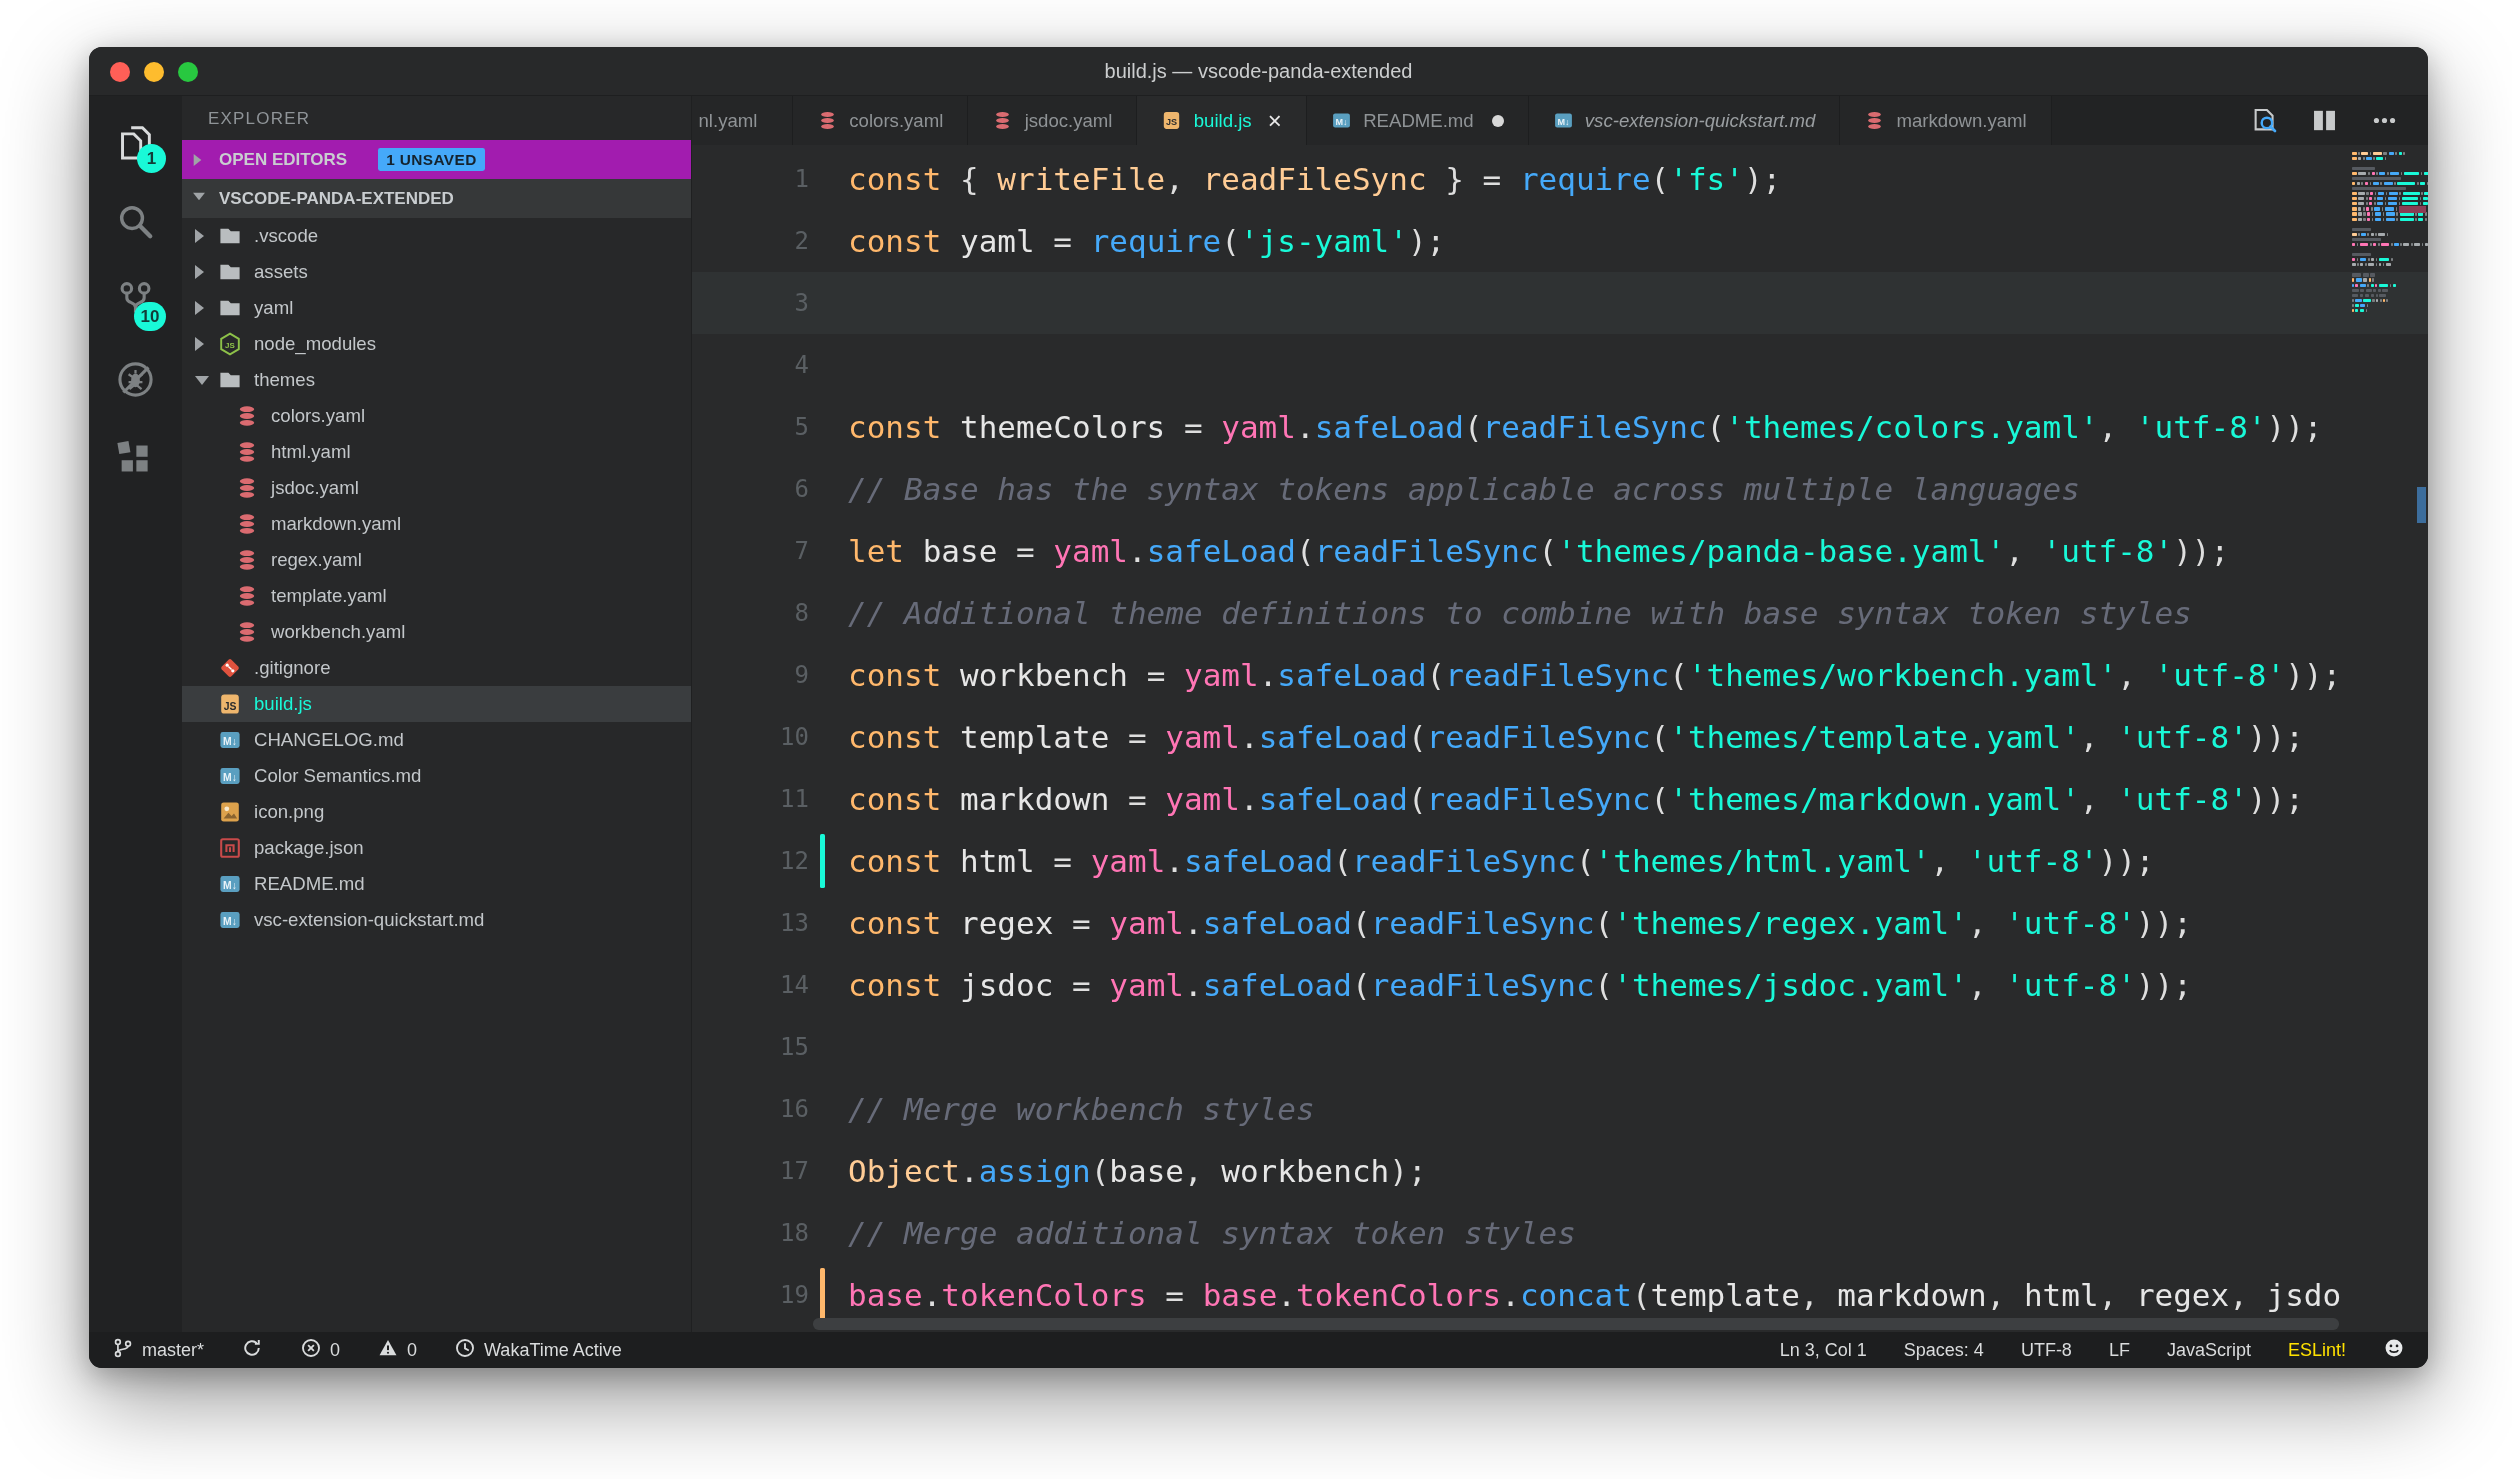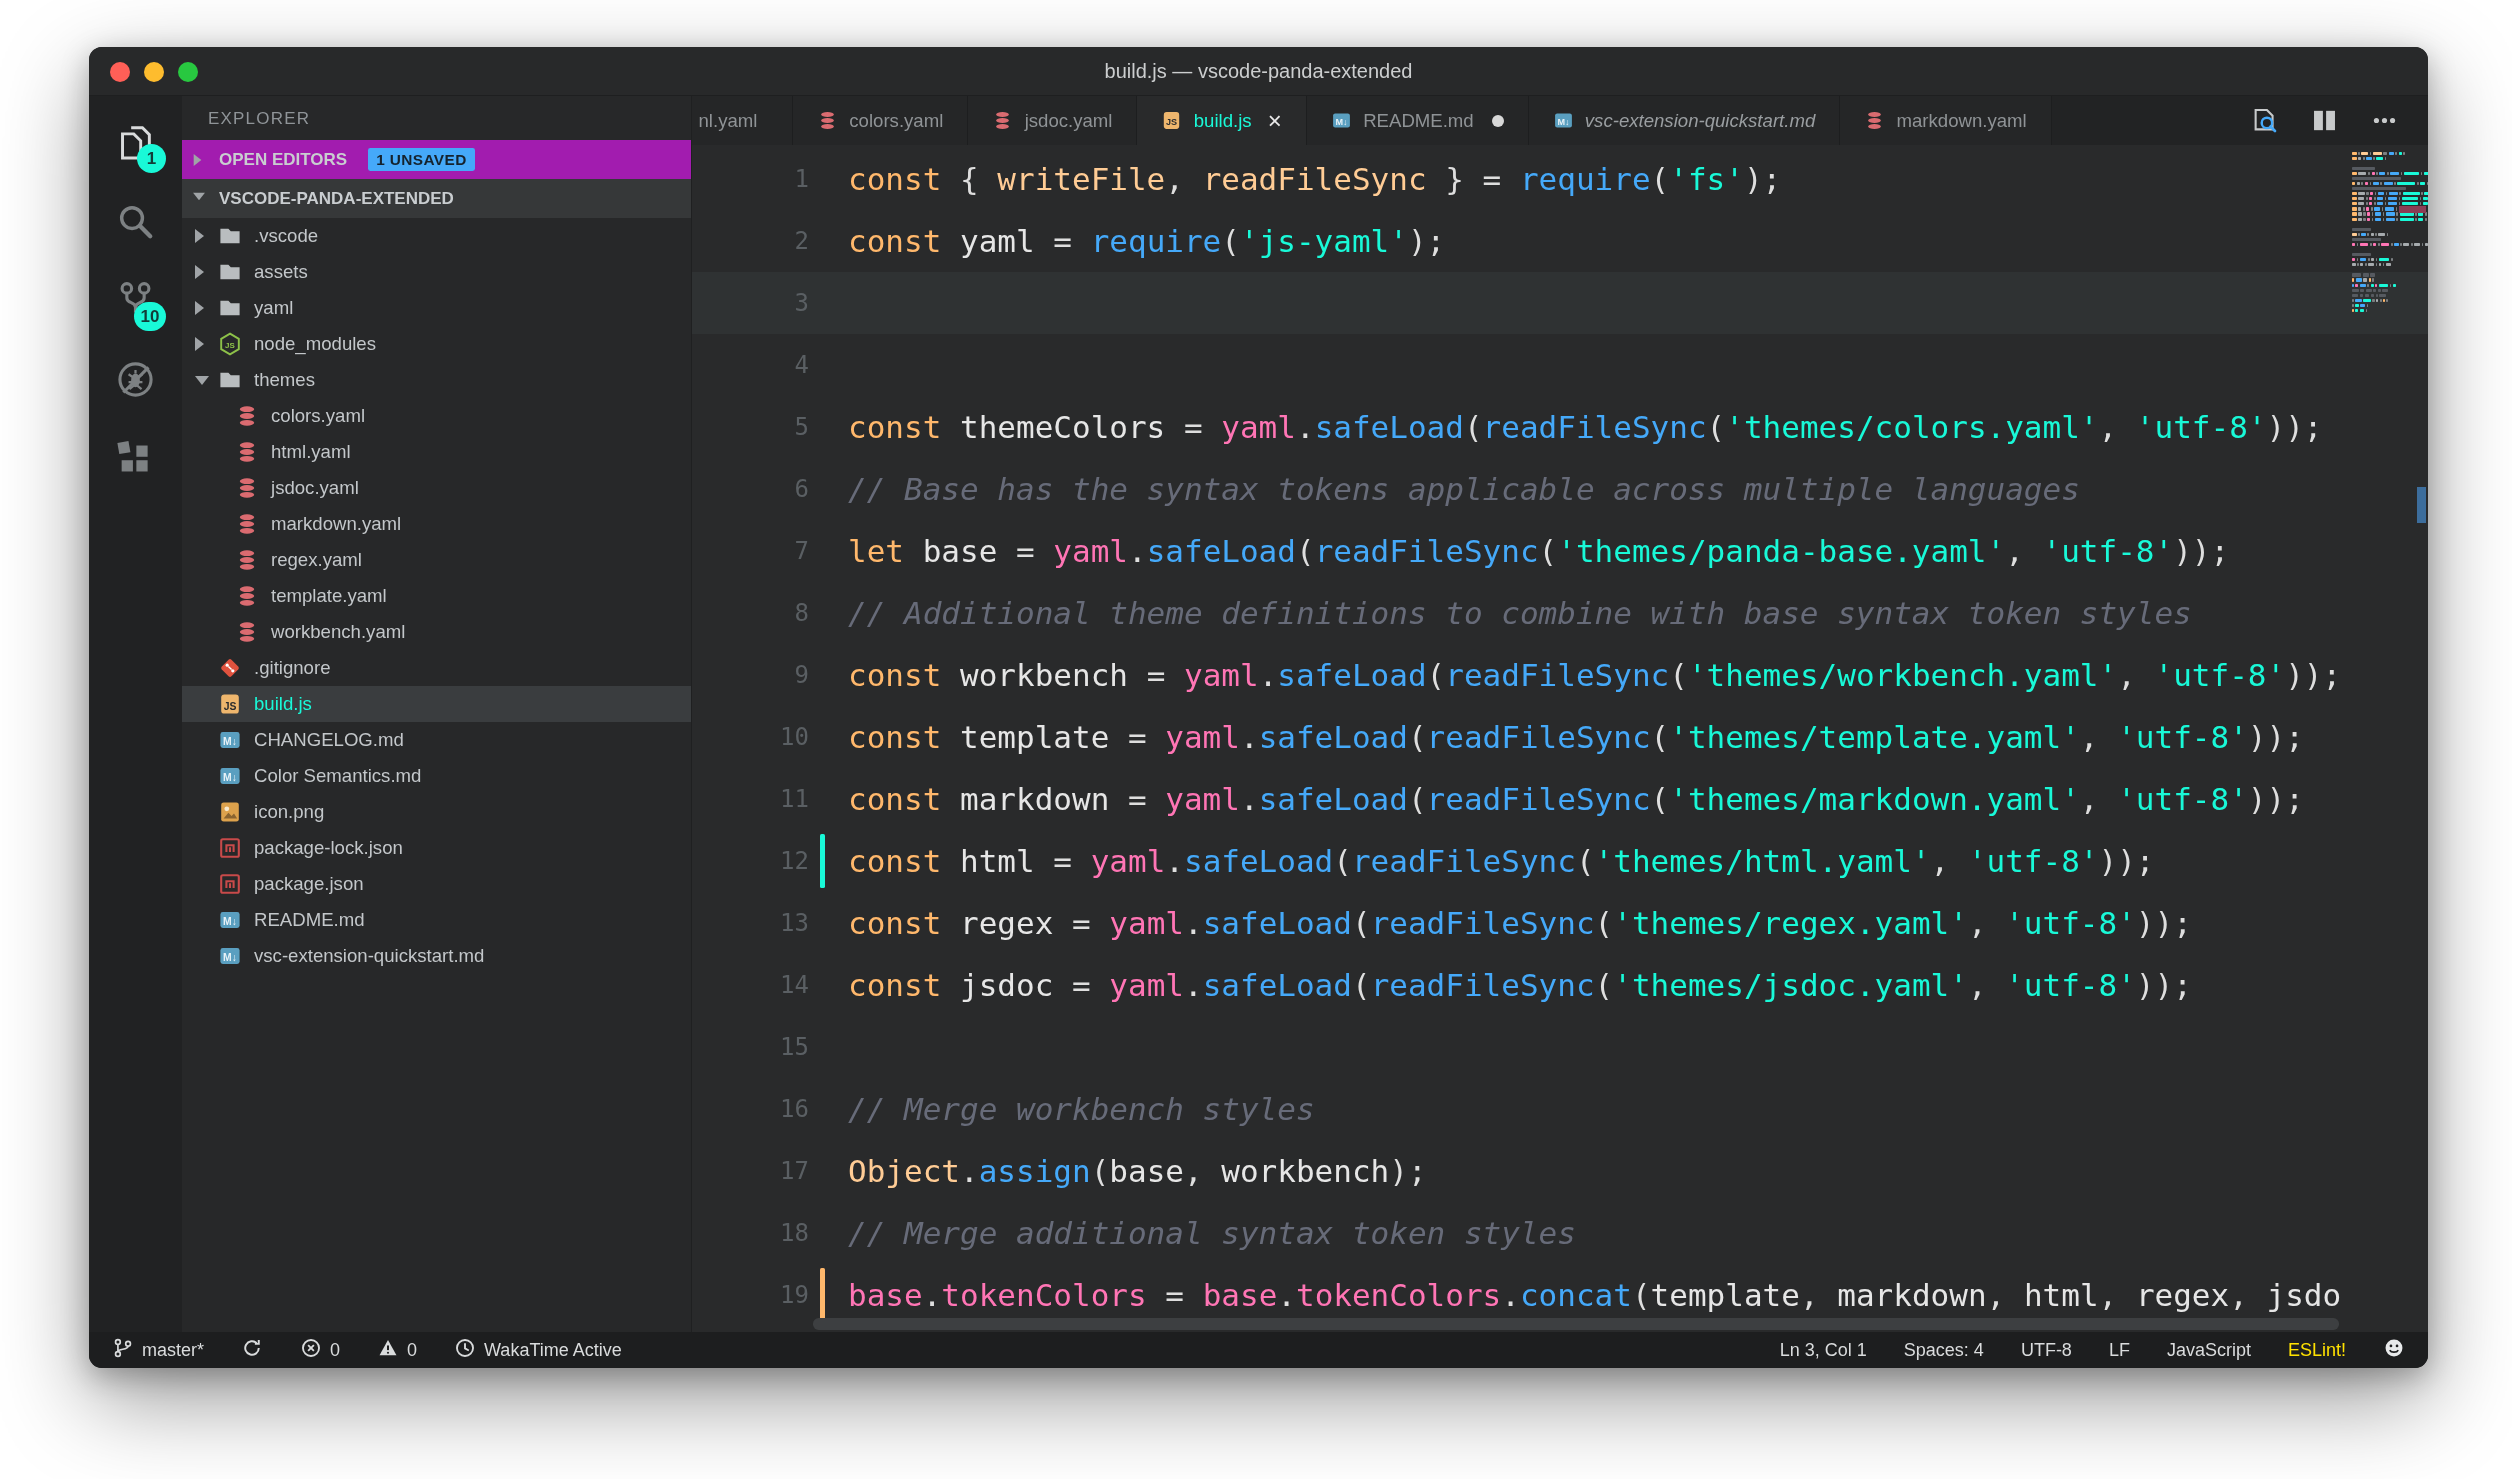--- a/index.html
+++ b/index.html
@@ -24,21 +24,21 @@
                border-radius:16px; min-width:29px; height:29px; padding:0 6.5px; font-size:17px; font-weight:bold;
                display:flex; align-items:center; justify-content:center; }
   
   .sidebar { width:510px; flex:none; background:#272829; border-right:0.8px solid #1f2021;
              display:flex; flex-direction:column; color:#c3c7ca; }
   .sb-title { height:44px; line-height:45px; padding-left:26px; font-size:17px; letter-spacing:1.2px; color:#8f9498; }
   .sb-section { height:39px; flex:none; display:flex; align-items:center; padding-left:13px;
                 font-weight:bold; font-size:17px; color:#c9cdd0; position:relative; }
   .sb-open { background:#a21caf; }
   .sb-project { background:#363839; }
-  .badge-unsaved { margin-left:21px; background:#45A9F9; color:#15232e; font-size:15.4px; font-weight:bold;
+  .badge-unsaved { margin-left:31px; background:#45A9F9; color:#15232e; font-size:15.4px; font-weight:bold;
                    padding:3.2px 8px 2.4px; border-radius:2.4px; letter-spacing:0.4px; }
   .tree { flex:1; overflow:hidden; }
   .row { height:36px; display:flex; align-items:center; position:relative; }
   .row.selected { background:#3a3d3f; }
   .row.selected .flabel { color:#19F9D8; }
   .arr { position:absolute; }
   .arr-r { width:0;height:0;border-top:7.3px solid transparent;border-bottom:7.3px solid transparent;border-left:9px solid #a0a4a7; }
   .arr-d { width:0;height:0;border-left:7.3px solid transparent;border-right:7.3px solid transparent;border-top:9px solid #a0a4a7; }
   .sec-arr { position:absolute; left:-19.4px; top:50%; margin-top:-6.5px; transform:scale(.85); }
   .ficon { width:24px; height:24px; flex:none; margin-right:12px; display:inline-flex; }
@@ -307,29 +307,20 @@
             </span>
             <span class="flabel">icon.png</span>
           </div>
           <div class="row" style="padding-left: 36px;">
             <span class="ficon">
               <svg viewBox="0 0 30 30">
                 <rect x="4" y="4" width="22" height="22" rx="2" fill="none" stroke="#c84a4a" stroke-width="2.6"></rect>
                 <path d="M10.5 20v-8.5h9V20 M15 14v6" fill="none" stroke="#c84a4a" stroke-width="2.6"></path>
               </svg>
             </span>
-            <span class="flabel">package-lock.json</span>
-          </div>
-          <div class="row" style="padding-left: 36px;">
-            <span class="ficon">
-              <svg viewBox="0 0 30 30">
-                <rect x="4" y="4" width="22" height="22" rx="2" fill="none" stroke="#c84a4a" stroke-width="2.6"></rect>
-                <path d="M10.5 20v-8.5h9V20 M15 14v6" fill="none" stroke="#c84a4a" stroke-width="2.6"></path>
-              </svg>
-            </span>
             <span class="flabel">package.json</span>
           </div>
           <div class="row" style="padding-left: 36px;">
             <span class="ficon">
               <svg viewBox="0 0 30 30">
                 <rect x="3" y="5" width="24" height="20" rx="3" fill="#5a9fc0"></rect>
                 <text x="15" y="21" font-size="13" font-weight="bold" fill="#e8f2f7" text-anchor="middle" font-family="Liberation Sans, sans-serif">M↓</text>
               </svg>
             </span>
             <span class="flabel">README.md</span>

